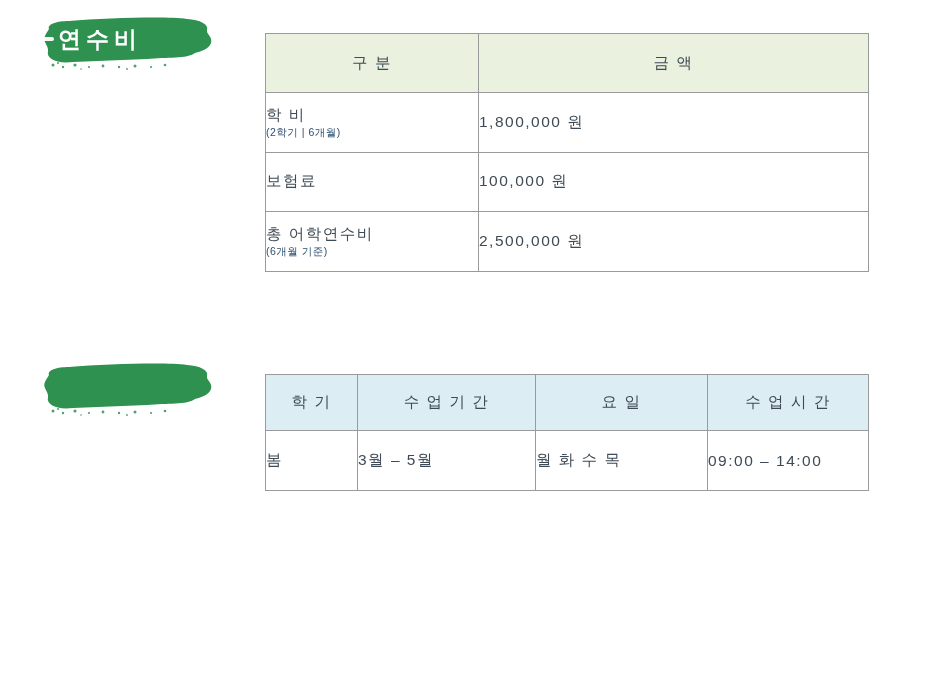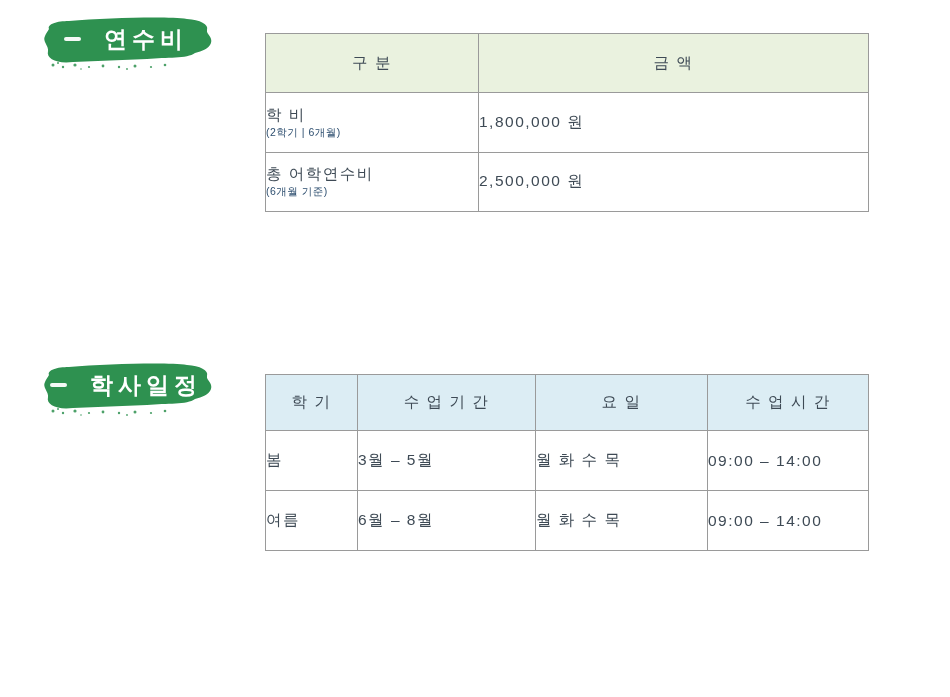--- a/index.html
+++ b/index.html
@@ -14,22 +14,22 @@
 
   
   .section-label {
     position: absolute;
     left: 37px;
     width: 178px; height: 60px;
   }
   .section-label svg { position: absolute; inset: 0; width: 100%; height: 100%; }
   .label-overlay {
     position: absolute; inset: 0 0 8px 0;
-    display: flex; align-items: center; justify-content: center;
-    gap: 21px;
+    display: flex; align-items: center; 
+    gap: 2px;
   }
   .label-dash {
     width: 17px; height: 3.5px; border-radius: 2px;
     background: #ffffff; opacity: .95;
     flex: 0 0 auto;
   }
   .label-text {
     color: #ffffff;
     font-size: 23px;
     font-weight: bold;
@@ -116,20 +116,27 @@
   <tbody>
     <tr>
       <td>
         <div class="cell-main">학 비</div>
         <div class="cell-sub">(2학기 | 6개월)</div>
       </td>
       <td>1,800,000 원</td>
     </tr>
     <tr>
       <td>
+        <div class="cell-main">보험료</div>
+
+      </td>
+      <td>100,000 원</td>
+    </tr>
+    <tr>
+      <td>
         <div class="cell-main">총 어학연수비</div>
         <div class="cell-sub">(6개월 기준)</div>
       </td>
       <td>2,500,000 원</td>
     </tr>
   </tbody>
 </table>
 
 <div class="section-label" id="label-schedule">
   <svg viewBox="0 0 178 60" aria-hidden="true">
@@ -142,24 +149,20 @@
       <circle cx="66" cy="53" r="1.4"></circle>
         <circle cx="82" cy="54" r="1.2"></circle>
       <circle cx="98" cy="53" r="1.5"></circle>
         <circle cx="114" cy="54" r="1.1"></circle>
       <circle cx="128" cy="52" r="1.3"></circle>
         <circle cx="44" cy="56" r="0.8"></circle>
       <circle cx="90" cy="56" r="0.9"></circle>
         <circle cx="21" cy="50" r="1.0"></circle>
     </g>
   </svg>
-  <div class="label-overlay">
-    <span class="label-dash"></span>
-    <span class="label-text">학사일정</span>
-  </div>
 </div>
 
 <table class="tbl" id="schedule-table">
   <colgroup>
     <col style="width:92px">
       <col style="width:178px">
       <col style="width:172px">
       <col style="width:161px">
   </colgroup>
   <thead>
@@ -170,20 +173,14 @@
       <th>수 업 시 간</th>
     </tr>
   </thead>
   <tbody>
     <tr>
       <td>봄</td>
       <td>3월 – 5월</td>
       <td>월 화 수 목</td>
       <td>09:00 – 14:00</td>
     </tr>
-    <tr>
-      <td>여름</td>
-      <td>6월 – 8월</td>
-      <td>월 화 수 목</td>
-      <td>09:00 – 14:00</td>
-    </tr>
   </tbody>
 </table>
 
 </body></html>

